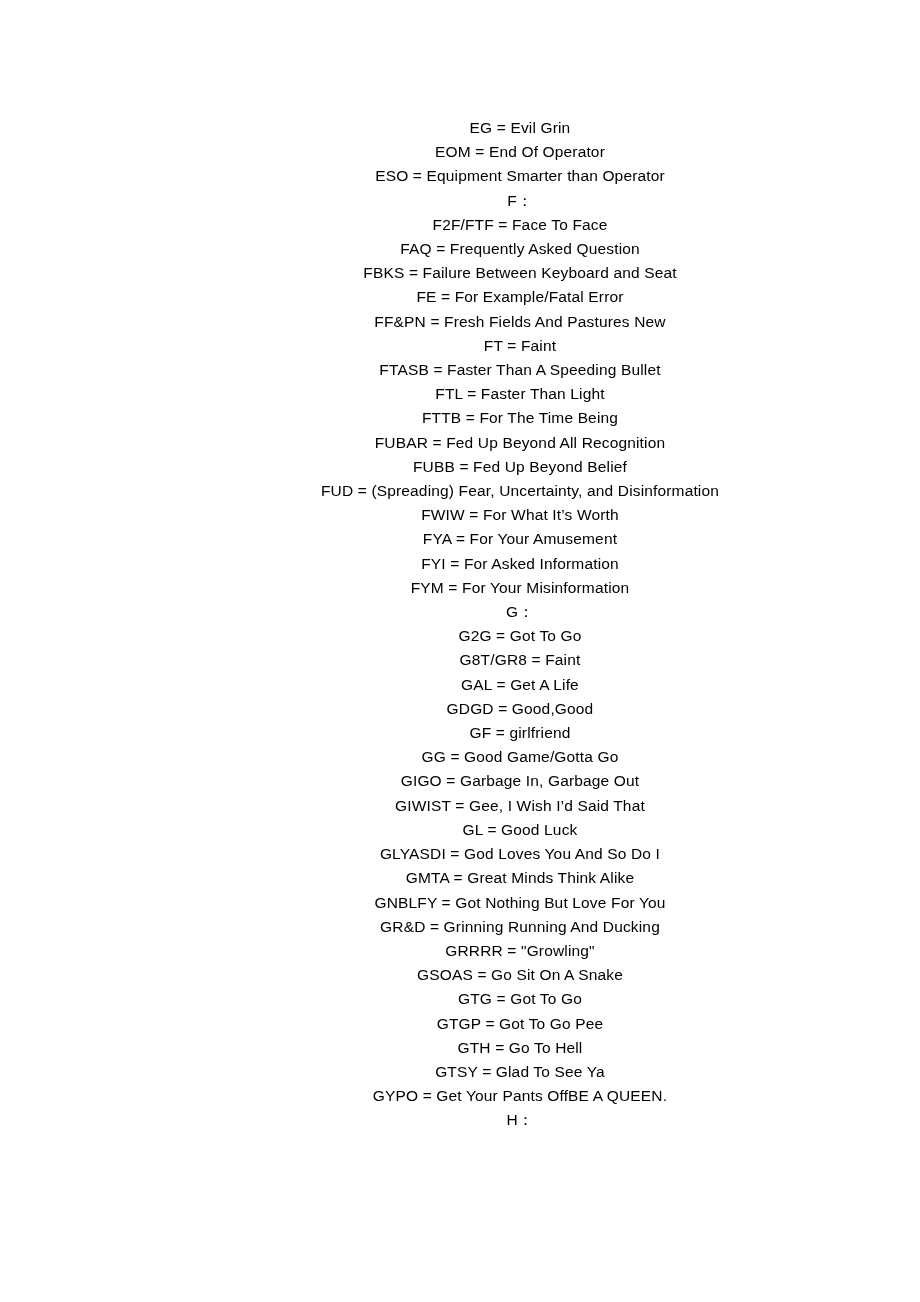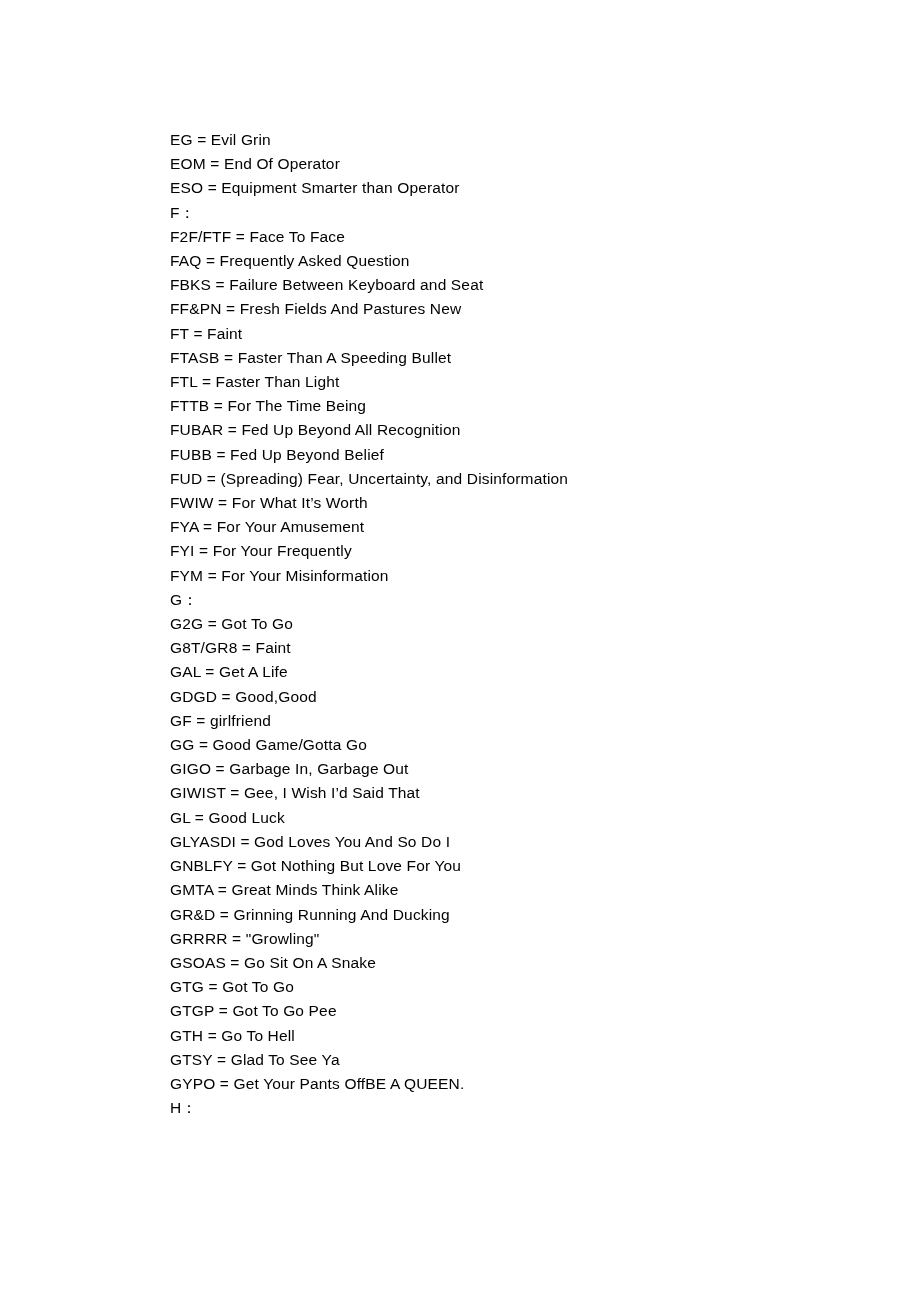--- a/index.html
+++ b/index.html
@@ -20,22 +20,23 @@
     position: absolute;
     left: 0;
     top: 0;
     width: 920px;
     height: 1302px;
     background: #ffffff;
   }
   #acronym-list {
     position: absolute;
     left: 170px;
-    top: 128px;
+    top: 116px;
     width: 700px;
+    text-align: center;
   }
   .line {
     font-family: "Liberation Sans", sans-serif;
     font-size: 15.5px;
     line-height: 24.2px;
     color: #000000;
     white-space: pre;
     letter-spacing: 0.01em;
   }
   .line.section-head {
@@ -47,45 +48,46 @@
 
 <div id="page">
   <div id="acronym-list">
       <div class="line">EG = Evil Grin</div>
       <div class="line">EOM = End Of Operator</div>
       <div class="line">ESO = Equipment Smarter than Operator</div>
       <div class="line section-head">F：</div>
       <div class="line">F2F/FTF = Face To Face</div>
       <div class="line">FAQ = Frequently Asked Question</div>
       <div class="line">FBKS = Failure Between Keyboard and Seat</div>
+      <div class="line">FE = For Example/Fatal Error</div>
       <div class="line">FF&amp;PN = Fresh Fields And Pastures New</div>
       <div class="line">FT = Faint</div>
       <div class="line">FTASB = Faster Than A Speeding Bullet</div>
       <div class="line">FTL = Faster Than Light</div>
       <div class="line">FTTB = For The Time Being</div>
       <div class="line">FUBAR = Fed Up Beyond All Recognition</div>
       <div class="line">FUBB = Fed Up Beyond Belief</div>
       <div class="line">FUD = (Spreading) Fear, Uncertainty, and Disinformation</div>
       <div class="line">FWIW = For What It’s Worth</div>
       <div class="line">FYA = For Your Amusement</div>
-      <div class="line">FYI = For Your Frequently</div>
+      <div class="line">FYI = For Asked Information</div>
       <div class="line">FYM = For Your Misinformation</div>
       <div class="line section-head">G：</div>
       <div class="line">G2G = Got To Go</div>
       <div class="line">G8T/GR8 = Faint</div>
       <div class="line">GAL = Get A Life</div>
       <div class="line">GDGD = Good,Good</div>
       <div class="line">GF = girlfriend</div>
       <div class="line">GG = Good Game/Gotta Go</div>
       <div class="line">GIGO = Garbage In, Garbage Out</div>
       <div class="line">GIWIST = Gee, I Wish I’d Said That</div>
       <div class="line">GL = Good Luck</div>
       <div class="line">GLYASDI = God Loves You And So Do I</div>
+      <div class="line">GMTA = Great Minds Think Alike</div>
       <div class="line">GNBLFY = Got Nothing But Love For You</div>
-      <div class="line">GMTA = Great Minds Think Alike</div>
       <div class="line">GR&amp;D = Grinning Running And Ducking</div>
       <div class="line">GRRRR = "Growling"</div>
       <div class="line">GSOAS = Go Sit On A Snake</div>
       <div class="line">GTG = Got To Go</div>
       <div class="line">GTGP = Got To Go Pee</div>
       <div class="line">GTH = Go To Hell</div>
       <div class="line">GTSY = Glad To See Ya</div>
       <div class="line">GYPO = Get Your Pants OffBE A QUEEN.</div>
       <div class="line section-head">H：</div>
     </div>

